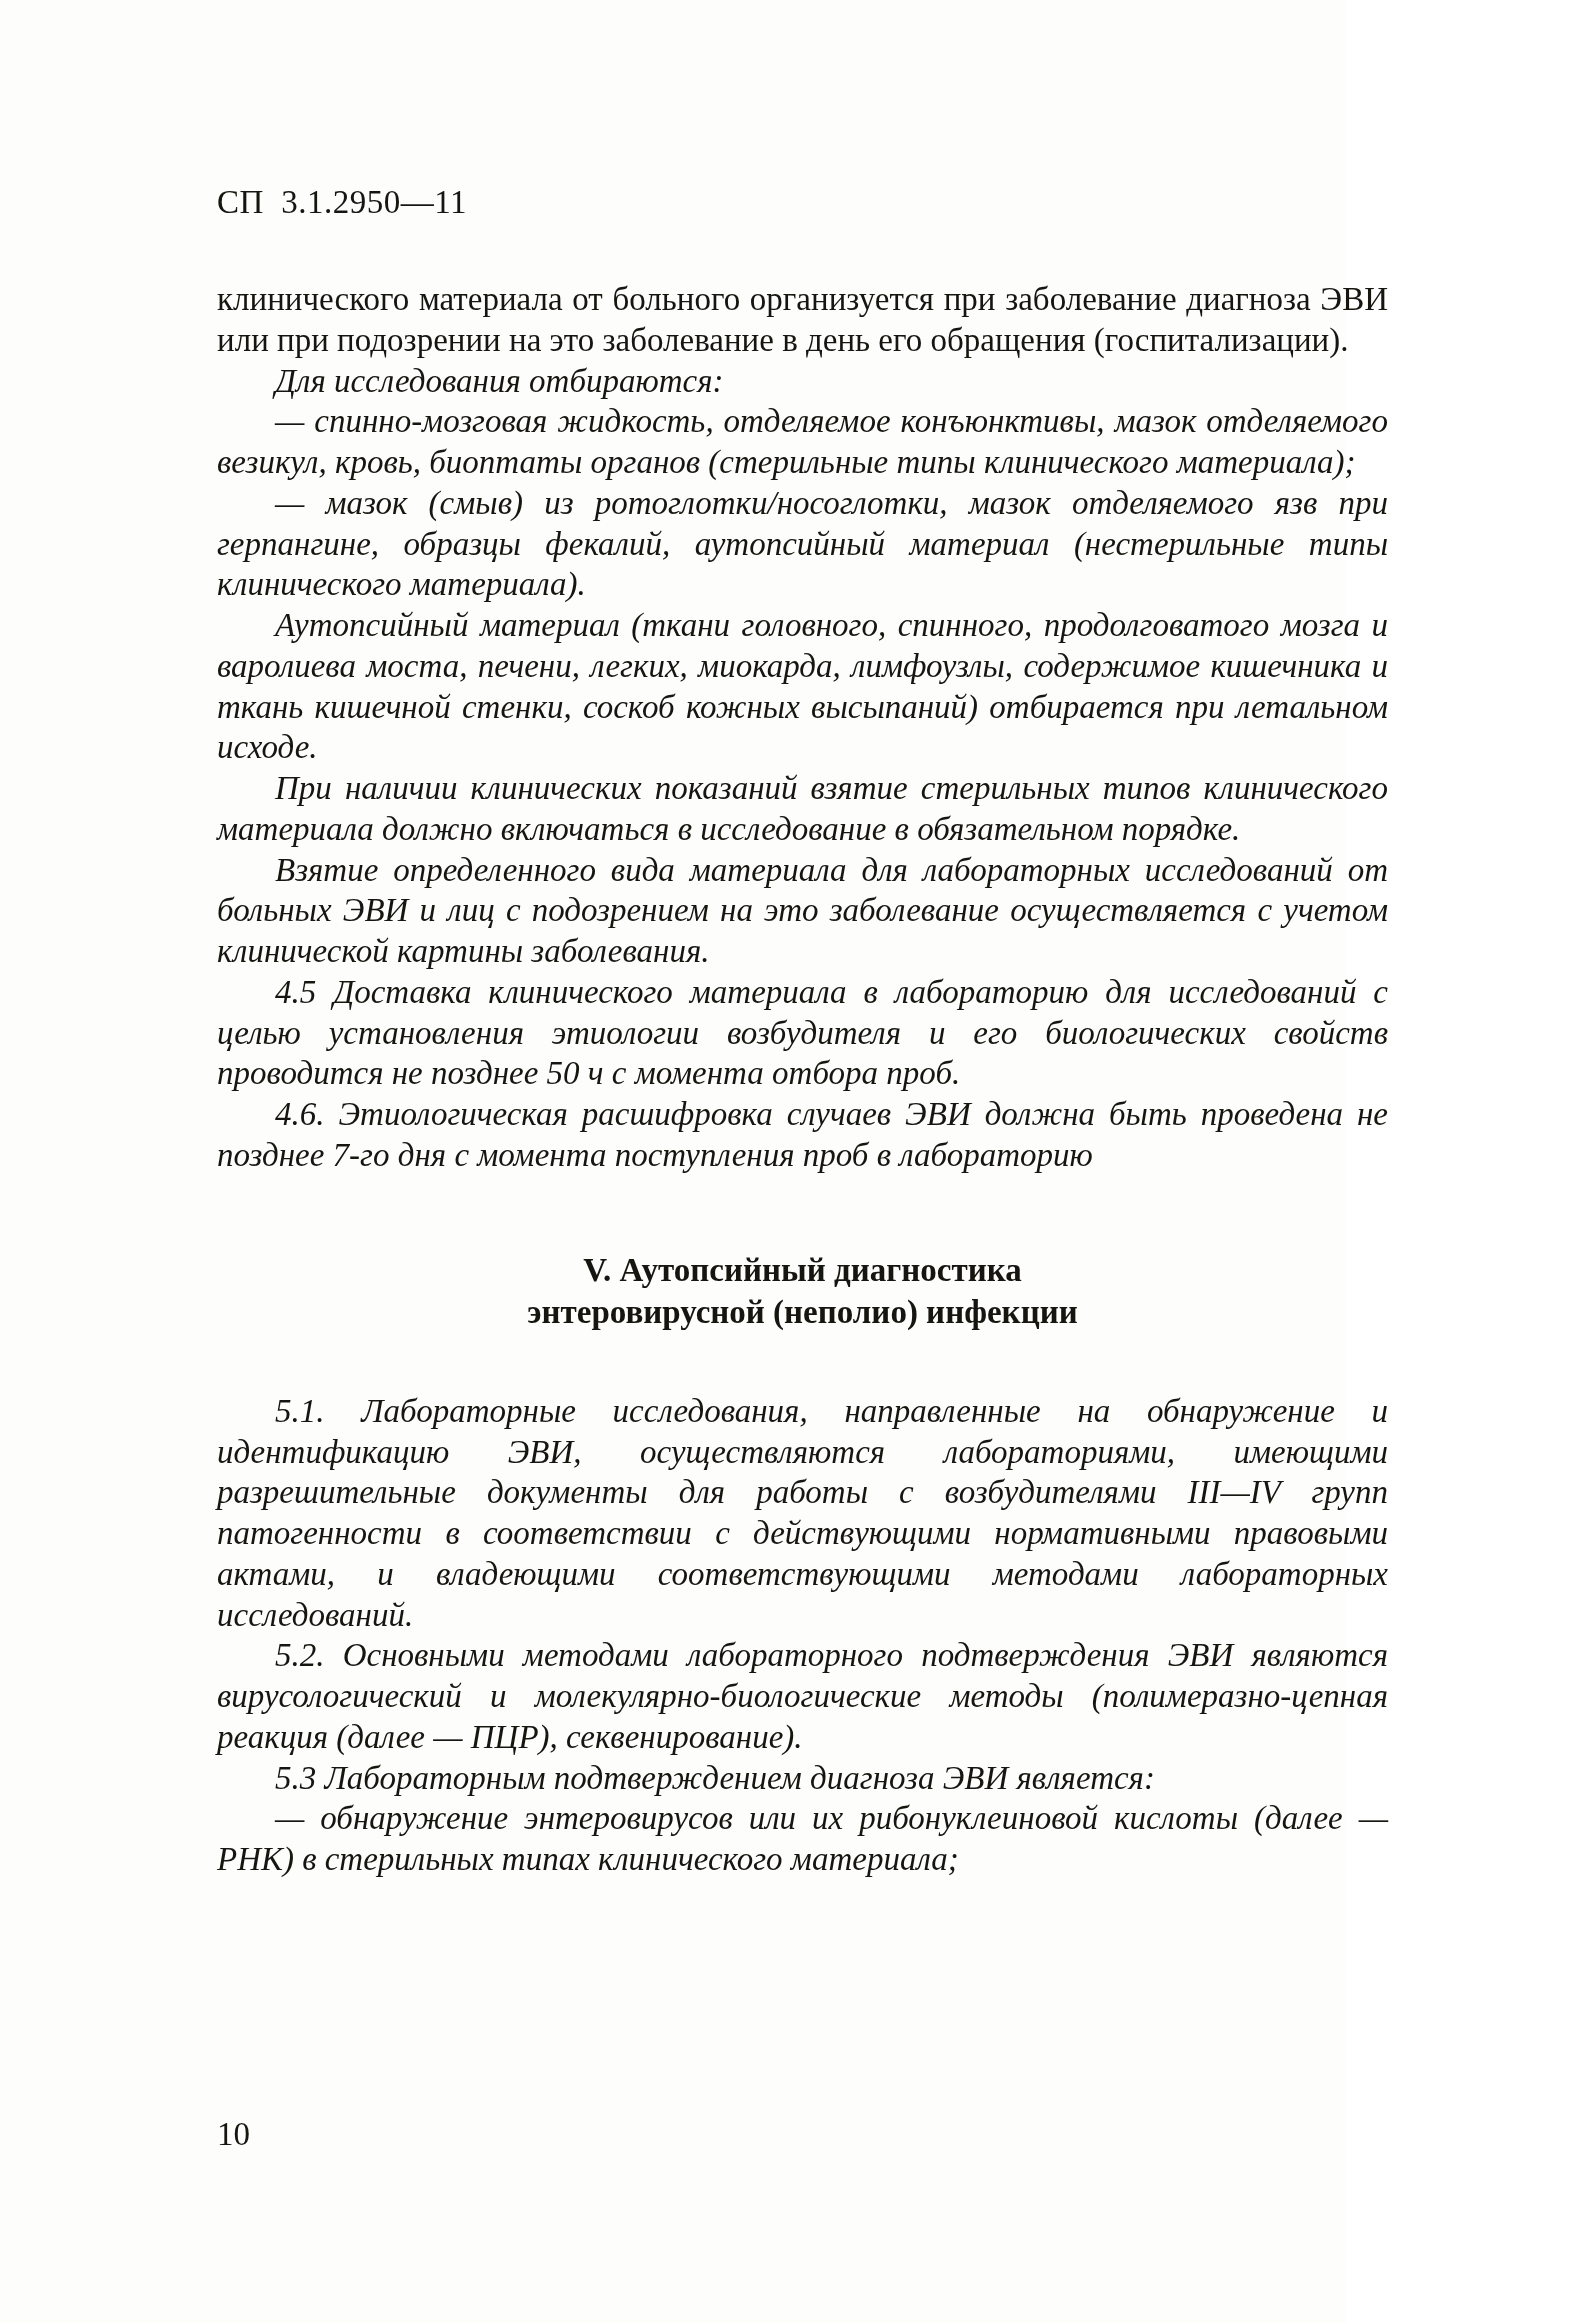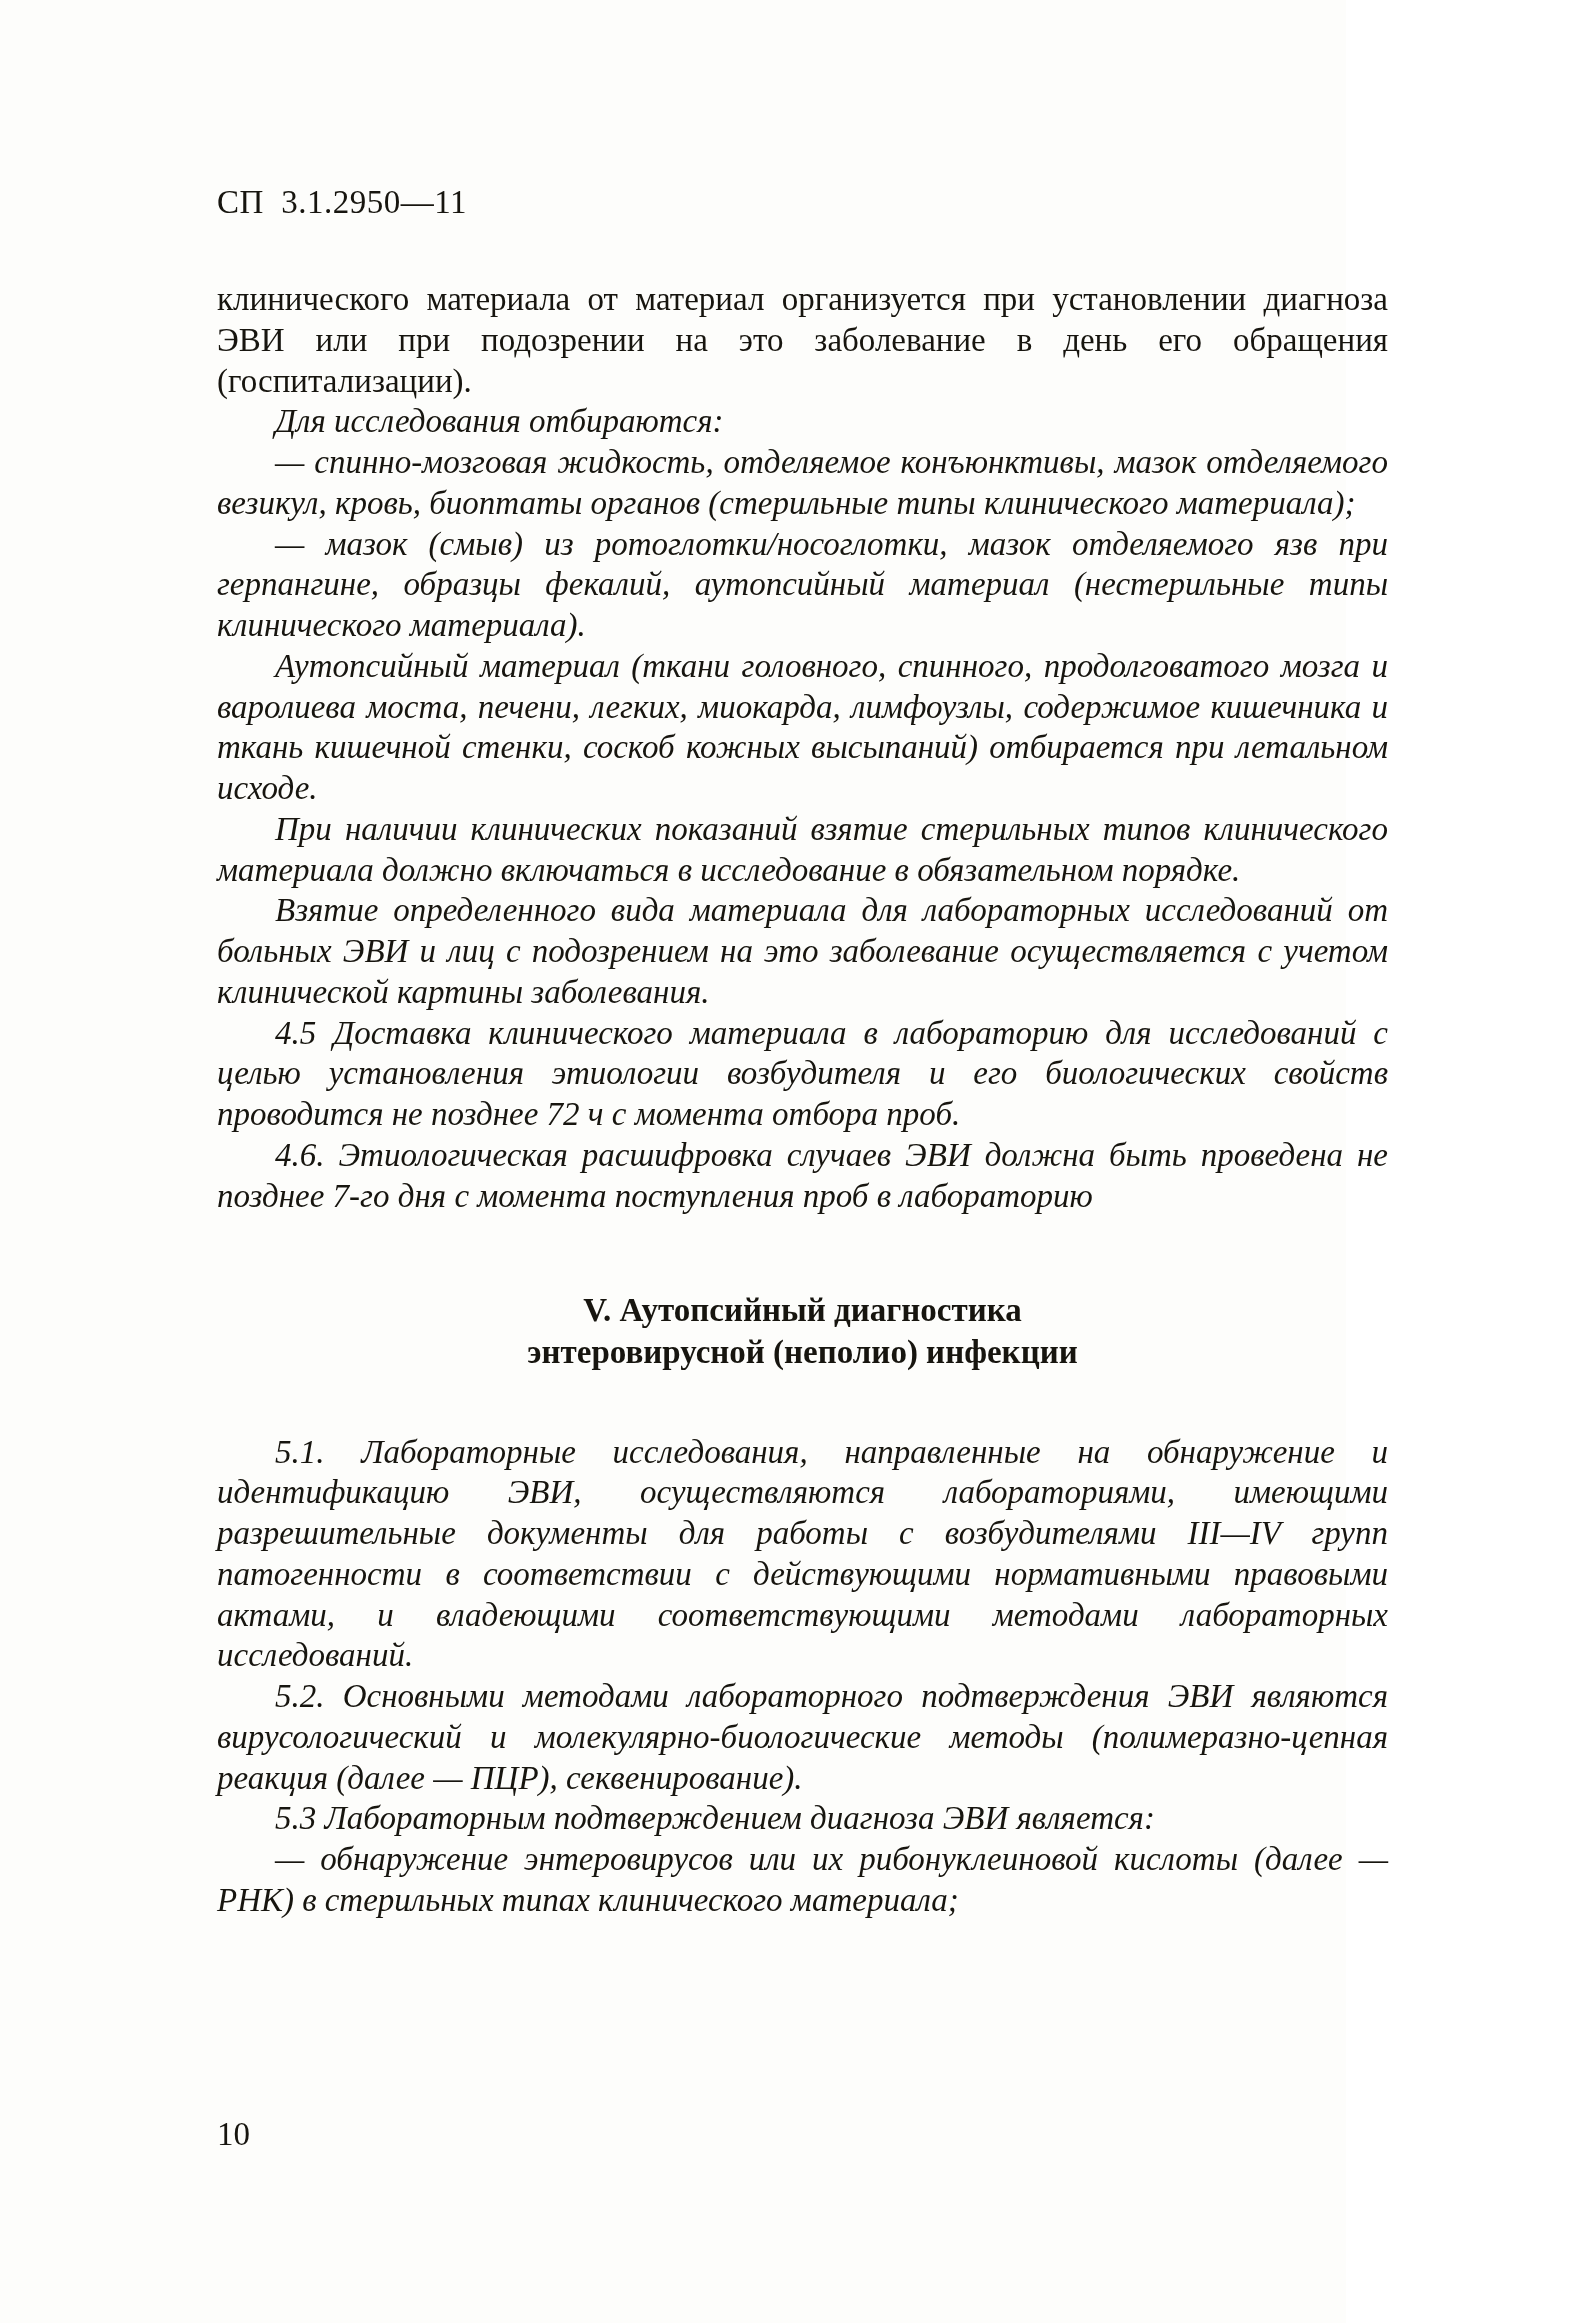--- a/index.html
+++ b/index.html
@@ -69,28 +69,28 @@
 </style>
 </head>
 <body>
 
 <div class="page">
 
   <div class="content">
 
     <div class="header-line">СП  3.1.2950—11</div>
 
-    <p class="body-par noindent">клинического материала от материал организуется при установлении диагноза ЭВИ или при подозрении на это заболевание в день его обращения (госпитализации).</p>
+    <p class="body-par noindent">клинического материала от больного организуется при заболевание диагноза ЭВИ или при подозрении на это заболевание в день его обращения (госпитализации).</p>
     <p class="body-par indent">Для исследования отбираются:</p>
     <p class="body-par indent">— спинно-мозговая жидкость, отделяемое конъюнктивы, мазок отделяемого везикул, кровь, биоптаты органов (стерильные типы клинического материала);</p>
     <p class="body-par indent">— мазок (смыв) из ротоглотки/носоглотки, мазок отделяемого язв при герпангине, образцы фекалий, аутопсийный материал (нестерильные типы клинического материала).</p>
     <p class="body-par indent">Аутопсийный материал (ткани головного, спинного, продолговатого мозга и варолиева моста, печени, легких, миокарда, лимфоузлы, содержимое кишечника и ткань кишечной стенки, соскоб кожных высыпаний) отбирается при  летальном исходе.</p>
     <p class="body-par indent">При наличии клинических показаний взятие стерильных типов клинического материала должно включаться в исследование в обязательном порядке.</p>
     <p class="body-par indent">Взятие определенного вида материала для лабораторных исследований от больных ЭВИ и лиц с подозрением на это заболевание осуществляется с учетом клинической картины заболевания.</p>
-    <p class="body-par indent">4.5  Доставка клинического материала в лабораторию для исследований с целью установления этиологии возбудителя и его биологических свойств проводится не позднее 72 ч с момента отбора проб.</p>
+    <p class="body-par indent">4.5  Доставка клинического материала в лабораторию для исследований с целью установления этиологии возбудителя и его биологических свойств проводится не позднее 50 ч с момента отбора проб.</p>
     <p class="body-par indent">4.6. Этиологическая расшифровка случаев ЭВИ должна быть проведена  не  позднее  7-го  дня  с  момента  поступления  проб  в лабораторию</p>
 
     <div class="section-title">
       <span>V. Аутопсийный диагностика</span>
       <span>энтеровирусной (неполио) инфекции</span>
     </div>
 
     <p class="body-par indent">5.1. Лабораторные исследования, направленные на обнаружение  и  идентификацию  ЭВИ,  осуществляются  лабораториями, имеющими  разрешительные документы для работы с возбудителями III—IV групп патогенности в соответствии с действующими нормативными правовыми актами, и владеющими соответствующими методами лабораторных исследований.</p>
     <p class="body-par indent">5.2. Основными  методами  лабораторного  подтверждения ЭВИ являются вирусологический и молекулярно-биологические методы (полимеразно-цепная реакция (далее — ПЦР), секвенирование).</p>
     <p class="body-par indent">5.3  Лабораторным подтверждением диагноза ЭВИ является:</p>

